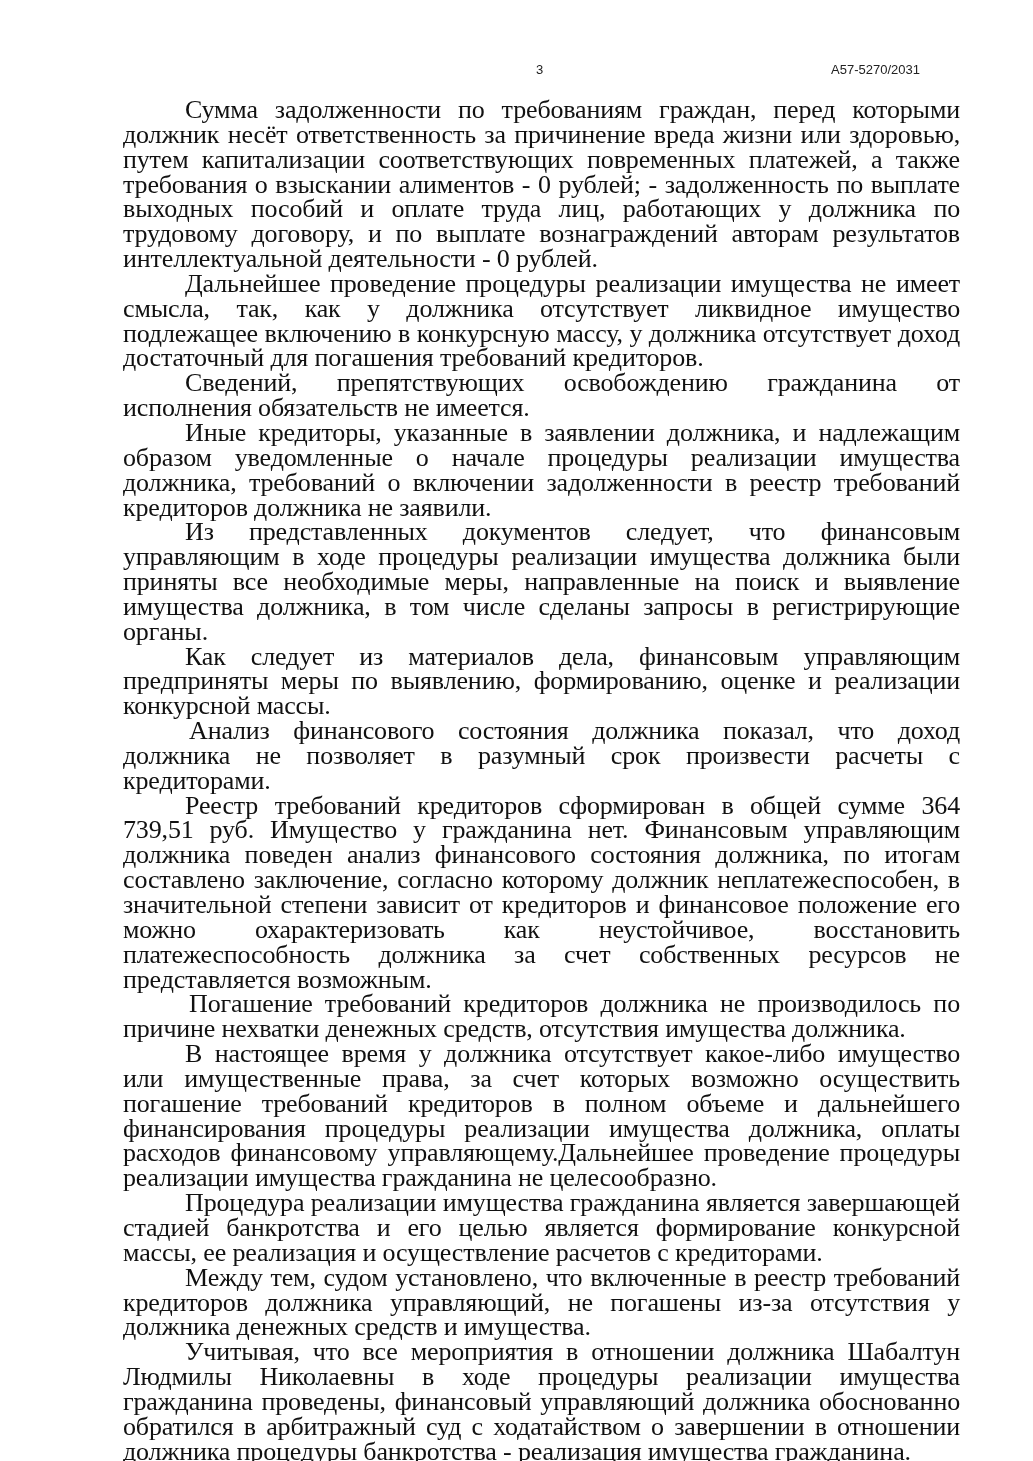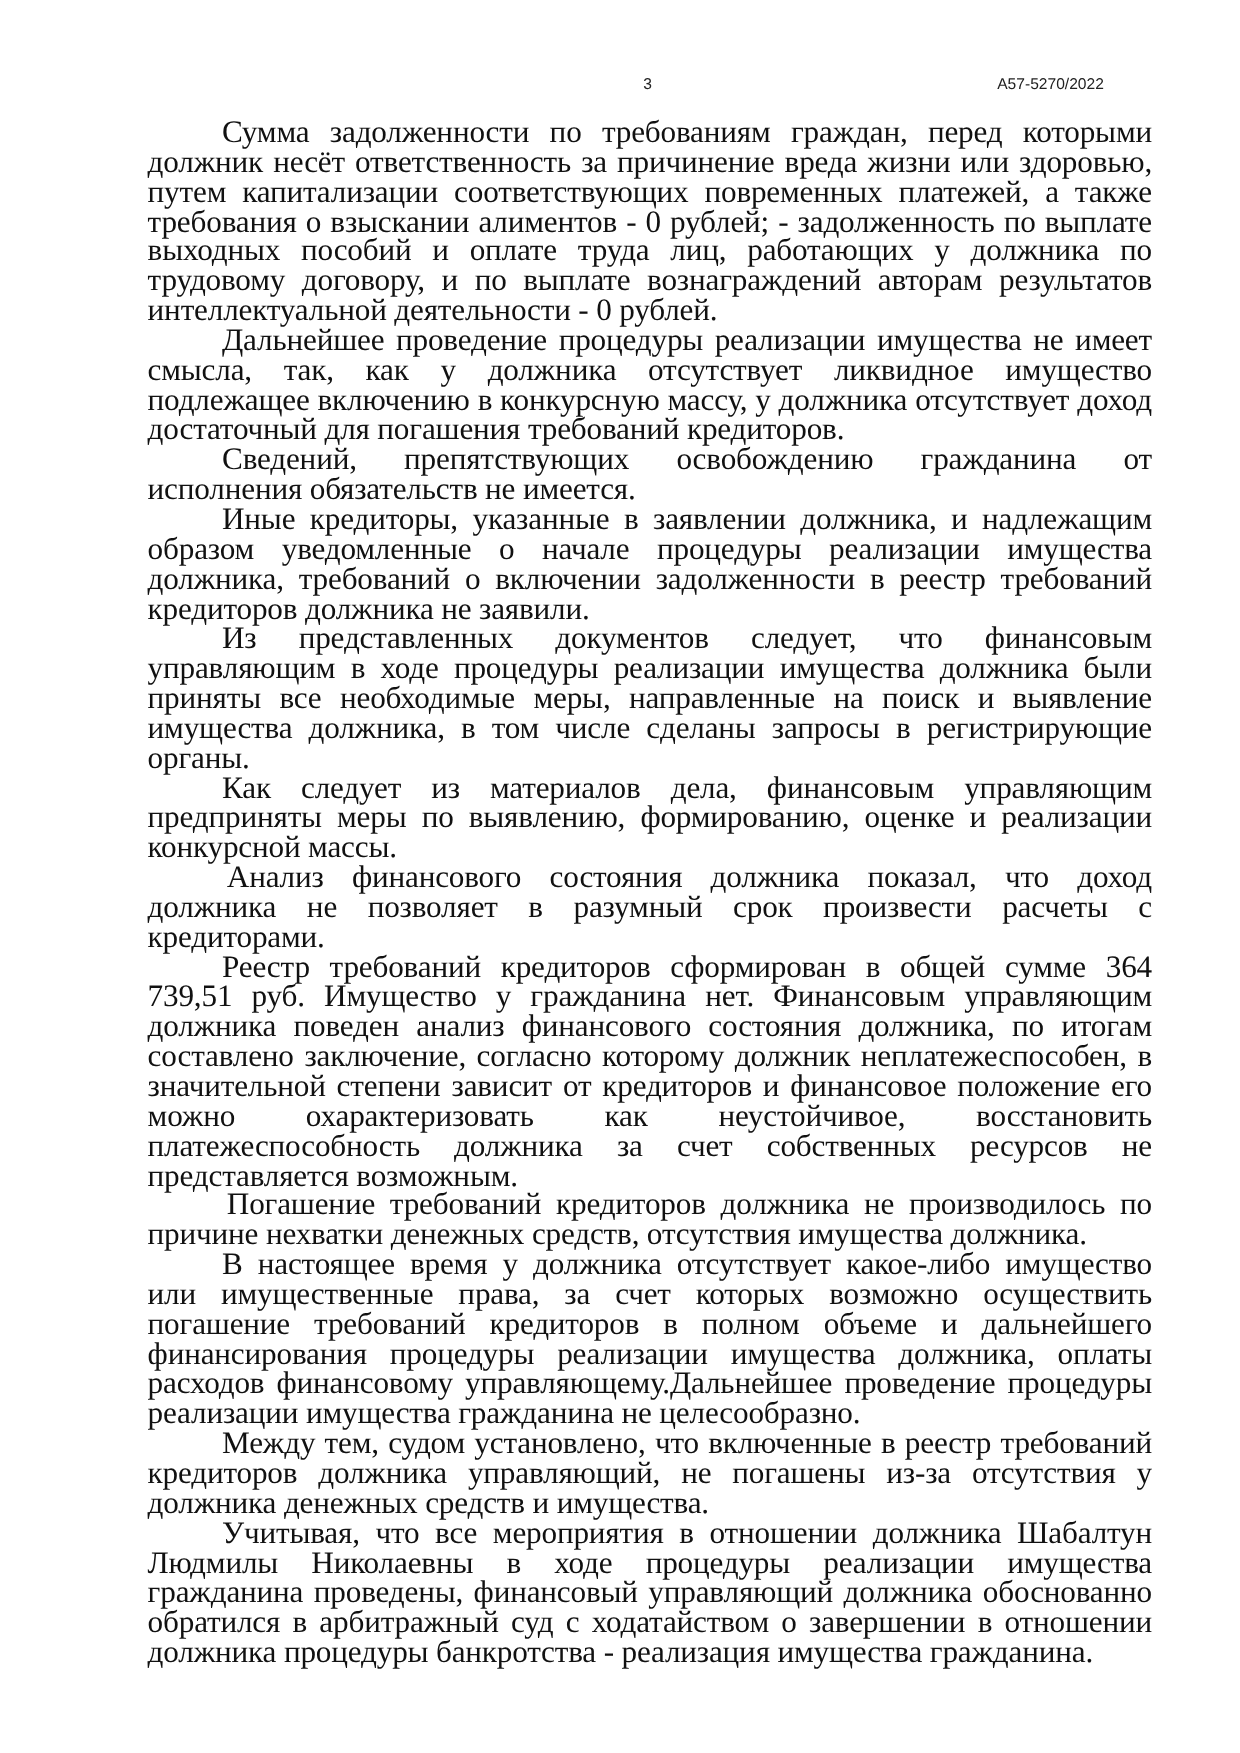--- a/index.html
+++ b/index.html
@@ -53,29 +53,30 @@
     .body-text p.extra-indent {
       text-indent: 66px;
       font-family: Liberation Serif, serif;
     }
   </style>
 </head>
 <body>
 
 <div class="page-header">
   <span class="page-number">3</span>
-  <span class="case-number">А57-5270/2022</span>
+  <span class="case-number">А57-5270/2031</span>
 </div>
 
 <div class="body-text">
   <p>Сумма задолженности по требованиям граждан, перед которыми должник несёт ответственность за причинение вреда жизни или здоровью, путем капитализации соответствующих повременных платежей, а также требования о взыскании алиментов - 0 рублей; - задолженность по выплате выходных пособий и оплате труда лиц, работающих у должника по трудовому договору, и по выплате вознаграждений авторам результатов интеллектуальной деятельности - 0 рублей.</p>
   <p>Дальнейшее проведение процедуры реализации имущества не имеет смысла, так, как у должника отсутствует ликвидное имущество подлежащее включению в конкурсную массу, у должника отсутствует доход достаточный для погашения требований кредиторов.</p>
   <p>Сведений, препятствующих освобождению гражданина от исполнения обязательств не имеется.</p>
   <p>Иные кредиторы, указанные в заявлении должника, и надлежащим образом уведомленные о начале процедуры реализации имущества должника, требований о включении задолженности в реестр требований кредиторов должника не заявили.</p>
   <p>Из представленных документов следует, что финансовым управляющим в ходе процедуры реализации имущества должника были приняты все необходимые меры, направленные на поиск и выявление имущества должника, в том числе сделаны запросы в регистрирующие органы.</p>
   <p>Как следует из материалов дела, финансовым управляющим предприняты меры по выявлению, формированию, оценке и реализации конкурсной массы.</p>
   <p class="extra-indent">Анализ финансового состояния должника показал, что доход должника не позволяет в разумный срок произвести расчеты с кредиторами.</p>
   <p>Реестр требований кредиторов сформирован в общей сумме 364 739,51 руб. Имущество у гражданина нет. Финансовым управляющим должника поведен анализ финансового состояния должника, по итогам составлено заключение, согласно которому должник неплатежеспособен, в значительной степени зависит от кредиторов и финансовое положение его можно охарактеризовать как неустойчивое, восстановить платежеспособность должника за счет собственных ресурсов не представляется возможным.</p>
   <p class="extra-indent">Погашение требований кредиторов должника не производилось по причине нехватки денежных средств, отсутствия имущества должника.</p>
   <p>В настоящее время у должника отсутствует какое-либо имущество или имущественные права, за счет которых возможно осуществить погашение требований кредиторов в полном объеме и дальнейшего финансирования процедуры реализации имущества должника, оплаты расходов финансовому управляющему.Дальнейшее проведение процедуры реализации имущества гражданина не целесообразно.</p>
+  <p>Процедура реализации имущества гражданина является завершающей стадией банкротства и его целью является формирование конкурсной массы, ее реализация и осуществление расчетов с кредиторами.</p>
   <p>Между тем, судом установлено, что включенные в реестр требований кредиторов должника управляющий, не погашены из-за отсутствия у должника денежных средств и имущества.</p>
   <p>Учитывая, что все мероприятия в отношении должника Шабалтун Людмилы Николаевны в ходе процедуры реализации имущества гражданина проведены, финансовый управляющий должника обоснованно обратился в арбитражный суд с ходатайством о завершении  в отношении должника процедуры банкротства - реализация имущества гражданина.</p>
 </div>
 
 </body></html>

